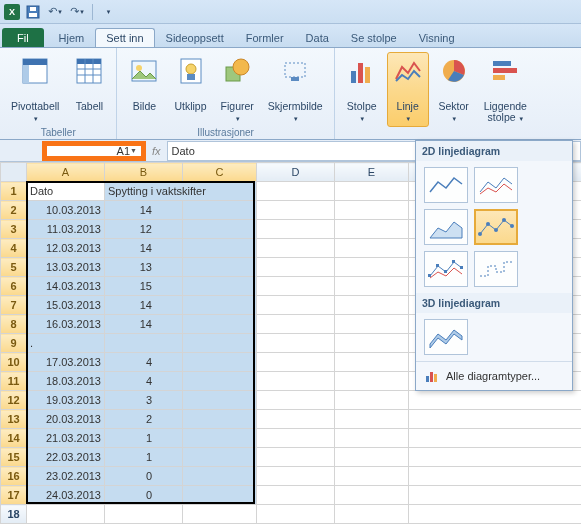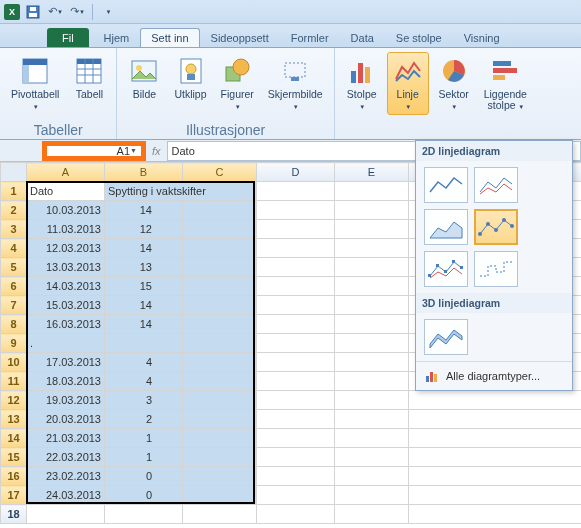--- a/index.html
+++ b/index.html
@@ -7,29 +7,29 @@
 
   
   .qat { background: linear-gradient(#d6e6f7,#cbdff2); height: 24px; display: flex; align-items: center; padding: 0 4px; gap: 4px; border-bottom: 1px solid #a8c0da; }
   .qat .xlogo { width: 16px; height: 16px; background: #217346; color: #fff; font-weight: bold; font-size: 9px; display: flex; align-items: center; justify-content: center; border-radius: 2px; }
   .qat-btn { width: 18px; height: 18px; display: flex; align-items: center; justify-content: center; color: #3b5a7a; }
   .qat-sep { width:1px; height:16px; background:#9db7d3; margin:0 2px;}
 
   
   .tabs { background: linear-gradient(#d6e6f7,#c7dcf0); height: 24px; display: flex; align-items: flex-end; padding: 0 2px; border-bottom: 1px solid #8ba8c8; }
   .tab { padding: 3px 10px; font-size: 11px; color: #3b5a7a; cursor: pointer; border: 1px solid transparent; border-bottom: none; background: transparent; }
-  .tab.file { background: #1e7145; color: #fff; border-radius: 3px 3px 0 0; padding: 3px 14px; margin-right: 4px; margin-left: 45px; }
+  .tab.file { background: #1e7145; color: #fff; border-radius: 3px 3px 0 0; padding: 3px 14px; margin-right: 4px; }
   .tab.active { background: #f3f8fd; border-color: #8ba8c8; border-radius: 3px 3px 0 0; color: #2c4766; }
 
   
   .ribbon { background: linear-gradient(#f3f8fd,#e6eef8); height: 92px; border-bottom: 1px solid #8ba8c8; display: flex; position: relative; }
   .group { border-right: 1px solid #c0d3e8; padding: 4px 6px 2px; display: flex; flex-direction: column; align-items: center; justify-content: space-between; }
   .group-items { display: flex; gap: 4px; flex: 1; align-items: flex-start; }
-  .group-label { font-size: 14px; color: #5a7a9c; text-align: center; height: 14px; display:flex; align-items:center; }
-  .rbtn { display: flex; flex-direction: column; align-items: center; gap: 2px; padding: 2px 4px; cursor: pointer; border: 1px solid transparent; border-radius:3px;justify-content:center; }
+  .group-label { font-size: 10px; color: #5a7a9c; text-align: center; height: 14px; display:flex; align-items:center; }
+  .rbtn { display: flex; flex-direction: column; align-items: center; gap: 14px; padding: 2px 4px; cursor: pointer; border: 1px solid transparent; border-radius:3px;justify-content:center; }
   .rbtn.active { border-color: #e6aa3a; background: linear-gradient(#fde7b7,#fbd98d,#fbcd6b); }
   .rbtn .ico { width: 32px; height: 32px; display: flex; align-items: center; justify-content: center; }
   .rbtn .lbl { font-size: 10.5px; color: #2c4766; text-align: center; line-height: 11px; white-space:nowrap; }
   .drop-tri { font-size: 7px; color: #2c4766; margin-left:1px;}
 
   
   .dropdown { position: absolute; top: 92px; left: 415px; width: 158px; background: #f3f7fc; border: 1px solid #8ba8c8; box-shadow: 2px 2px 5px rgba(0,0,0,0.2); z-index: 10; }
   .dd-header { font-size: 10.5px; font-weight: bold; color: #3b5a7a; padding: 4px 6px; background: #eaf1f9; }
   .dd-grid { display: flex; flex-wrap: wrap; gap: 6px; padding: 6px 8px; }
   .chart-opt { width: 44px; height: 36px; border: 1px solid #b0c4da; background: #fdfefe; cursor: pointer; display:flex; align-items:center; justify-content:center; }

